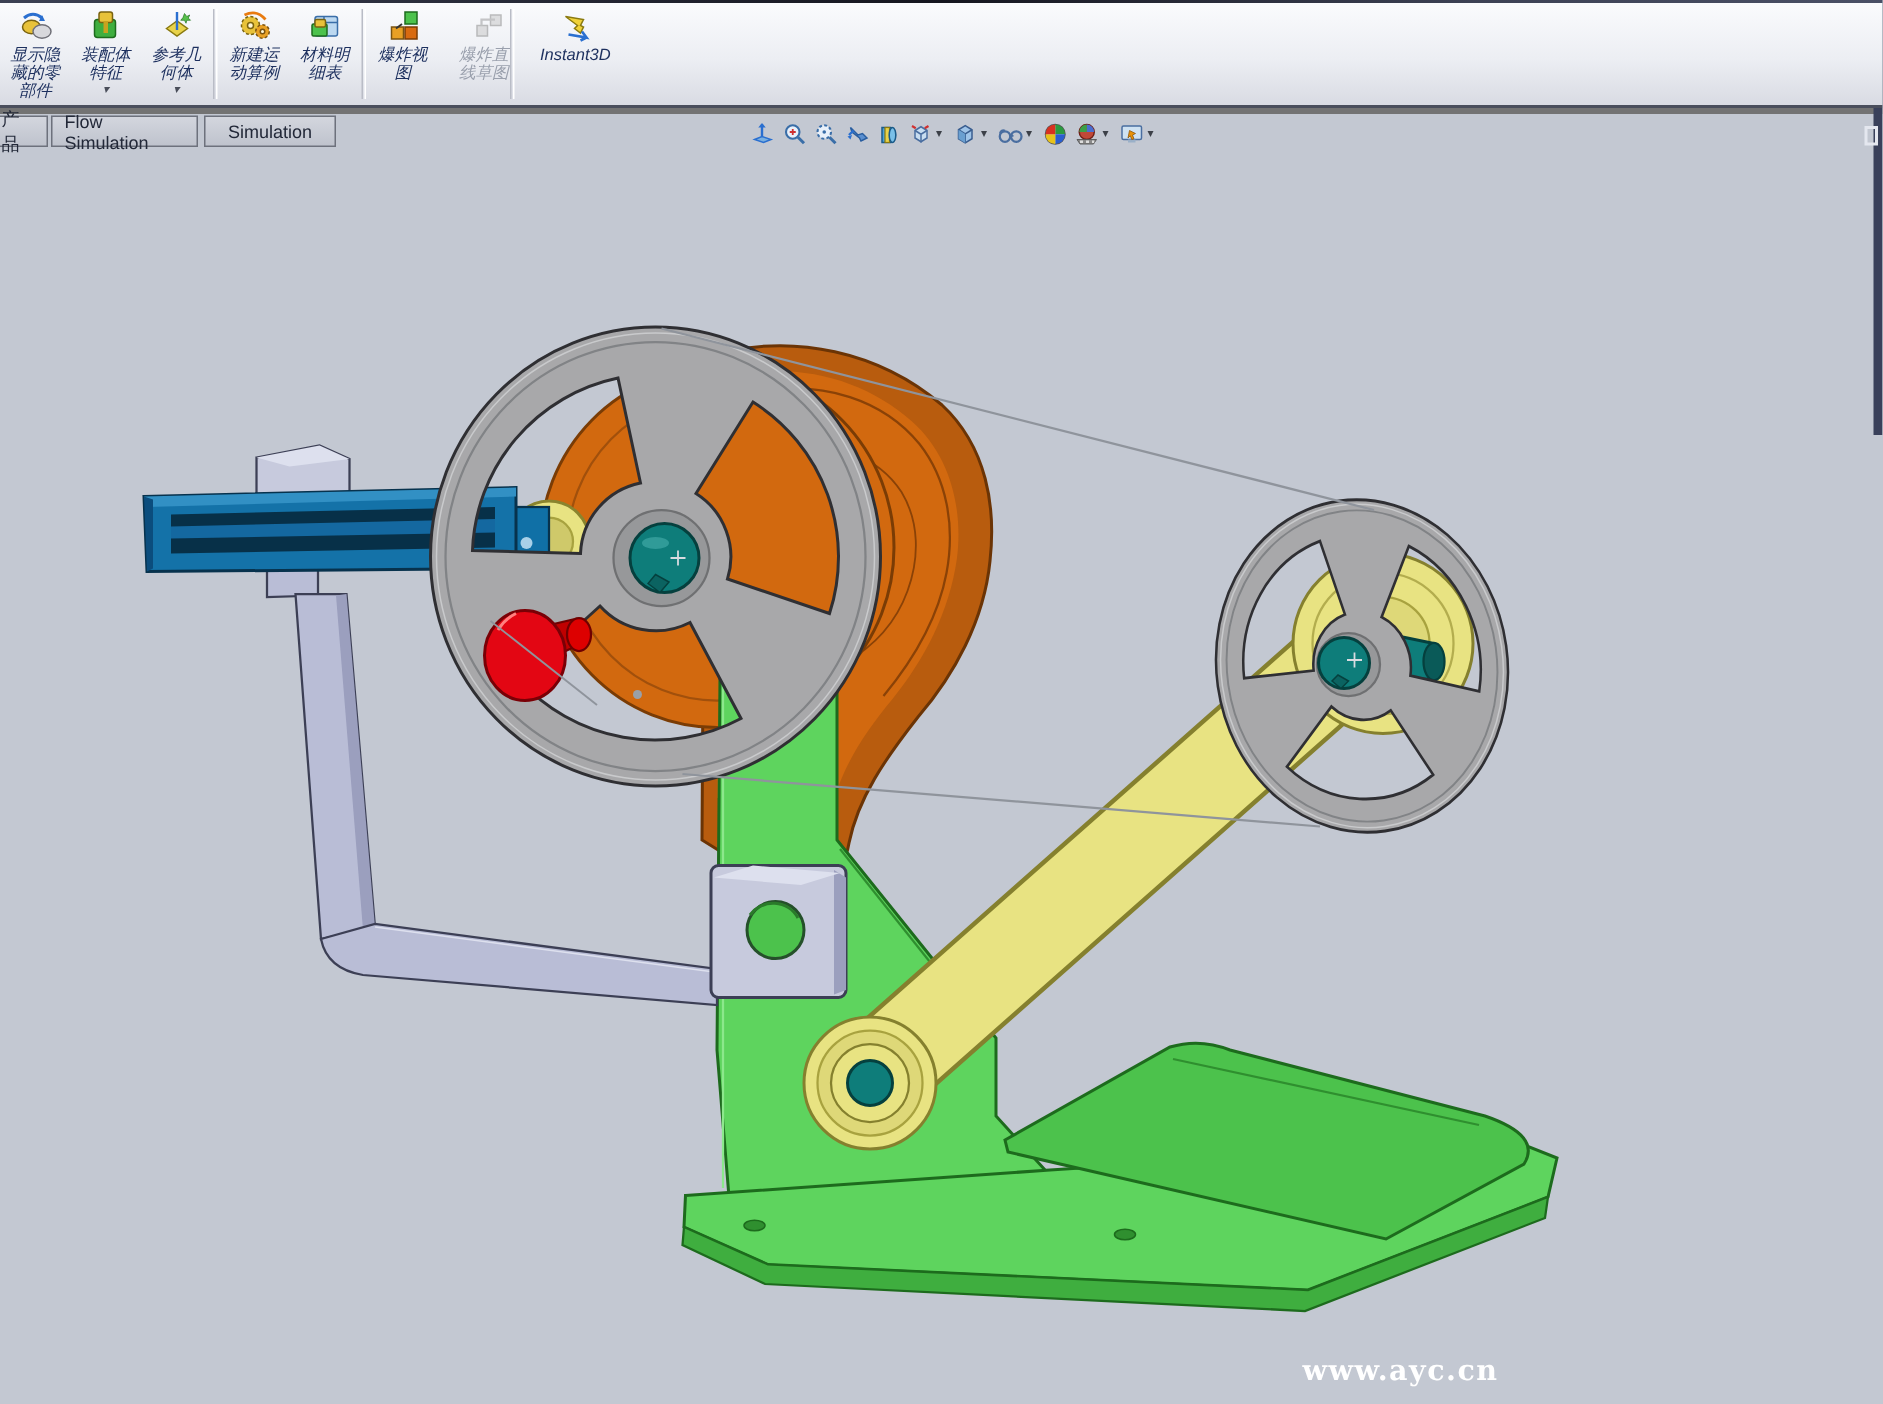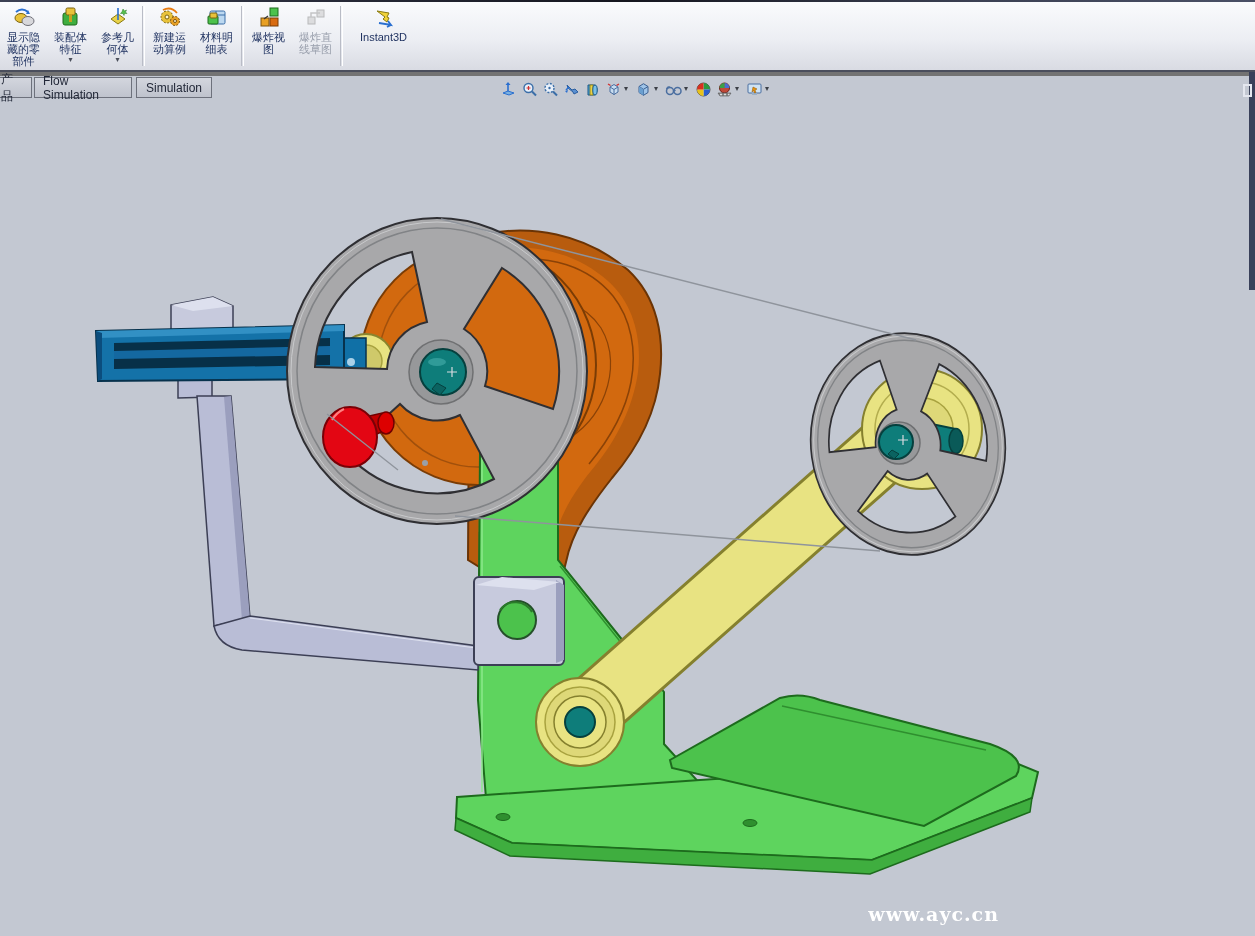--- a/index.html
+++ b/index.html
@@ -7,25 +7,25 @@
   body { font-family:"Liberation Sans", sans-serif; background:#c3c8d2; position:relative; }
 
   
   .top-edge { position:absolute; left:0; top:0; width:1255px; height:2px; background:linear-gradient(90deg,#3c4154 0%, #15161f 50%, #3c4154 78%, #4a5066 100%); z-index:9; }
   .right-strip { position:absolute; left:1249px; top:0; width:6px; height:290px; background:#39405a; z-index:8; }
   .corner-widget { position:absolute; left:1243px; top:84px; width:9px; height:13px; border:2px solid #e4e7ef; z-index:9; }
 
   
   .commandbar { position:absolute; left:0; top:2px; width:1255px; height:70px;
     background:linear-gradient(#fafbfd 0%, #eceef3 55%, #d9dbe3 100%);
-    border-bottom:2px solid #4a4e5c; display:flex; align-items:stretch; z-index:10; }
+    border-bottom:2px solid #4a4e5c; display:flex; align-items:stretch; z-index:10;font-style:italic; }
   .cmd-btn { width:47px; padding-top:3px; display:flex; flex-direction:column; align-items:center;
     font-size:11px; line-height:12px; color:#1c2f5e; cursor:default; }
   .cmd-btn.wide { width:62px;padding-left:17px; }
-  .cmd-btn.disabled { color:#9aa0ad; }
+  .cmd-btn.disabled { color:#9aa0ad;align-items:flex-end; }
   .cmd-btn.disabled svg { filter:grayscale(1) opacity(.55); }
   .cmd-icon { height:26px; display:flex; align-items:center; justify-content:center; }
   .cmd-line { display:block; white-space:nowrap; }
   .cmd-caret { font-size:8px; color:#4a4e5a; margin-top:1px; line-height:8px; }
   .cmd-sep { width:3px; margin:4px 1px; border-left:1px solid #b9bcc6; border-right:1px solid #ffffff; }
 
   
   .tabs-row { position:absolute; left:0; top:72px; height:23px; width:1255px; z-index:7;
     border-top:4px solid #737373; }
   .doc-tab { position:absolute; top:1px; height:21px; background:linear-gradient(#d3d6de,#bfc3cd);
@@ -280,21 +280,21 @@
   </div>
 </div>
 
 <div class="tabs-row">
   <div class="doc-tab" style="left:-8px; width:40px;">
     <span>产品</span>
   </div>
   <div class="doc-tab" style="left:34px; width:98px;">
     <span>Flow Simulation</span>
   </div>
-  <div class="doc-tab" style="left:136px; width:76px;">
+  <div class="doc-tab" style="left:136px; width:88px;">
     <span>Simulation</span>
   </div>
 </div>
 
 <div class="viewbar">
   <span class="vb-icon">
     <svg width="17" height="17">
         <line x1="8" y1="2" x2="8" y2="12" stroke="#2a6fd0" stroke-width="1.6"></line>
         <path d="M8,1 l-2.5,3 h5 Z" fill="#2a6fd0"></path>
         <path d="M3,12 L8,10 L14,12 L9,14 Z" fill="#7ab0e0" stroke="#2a6fd0"></path>

